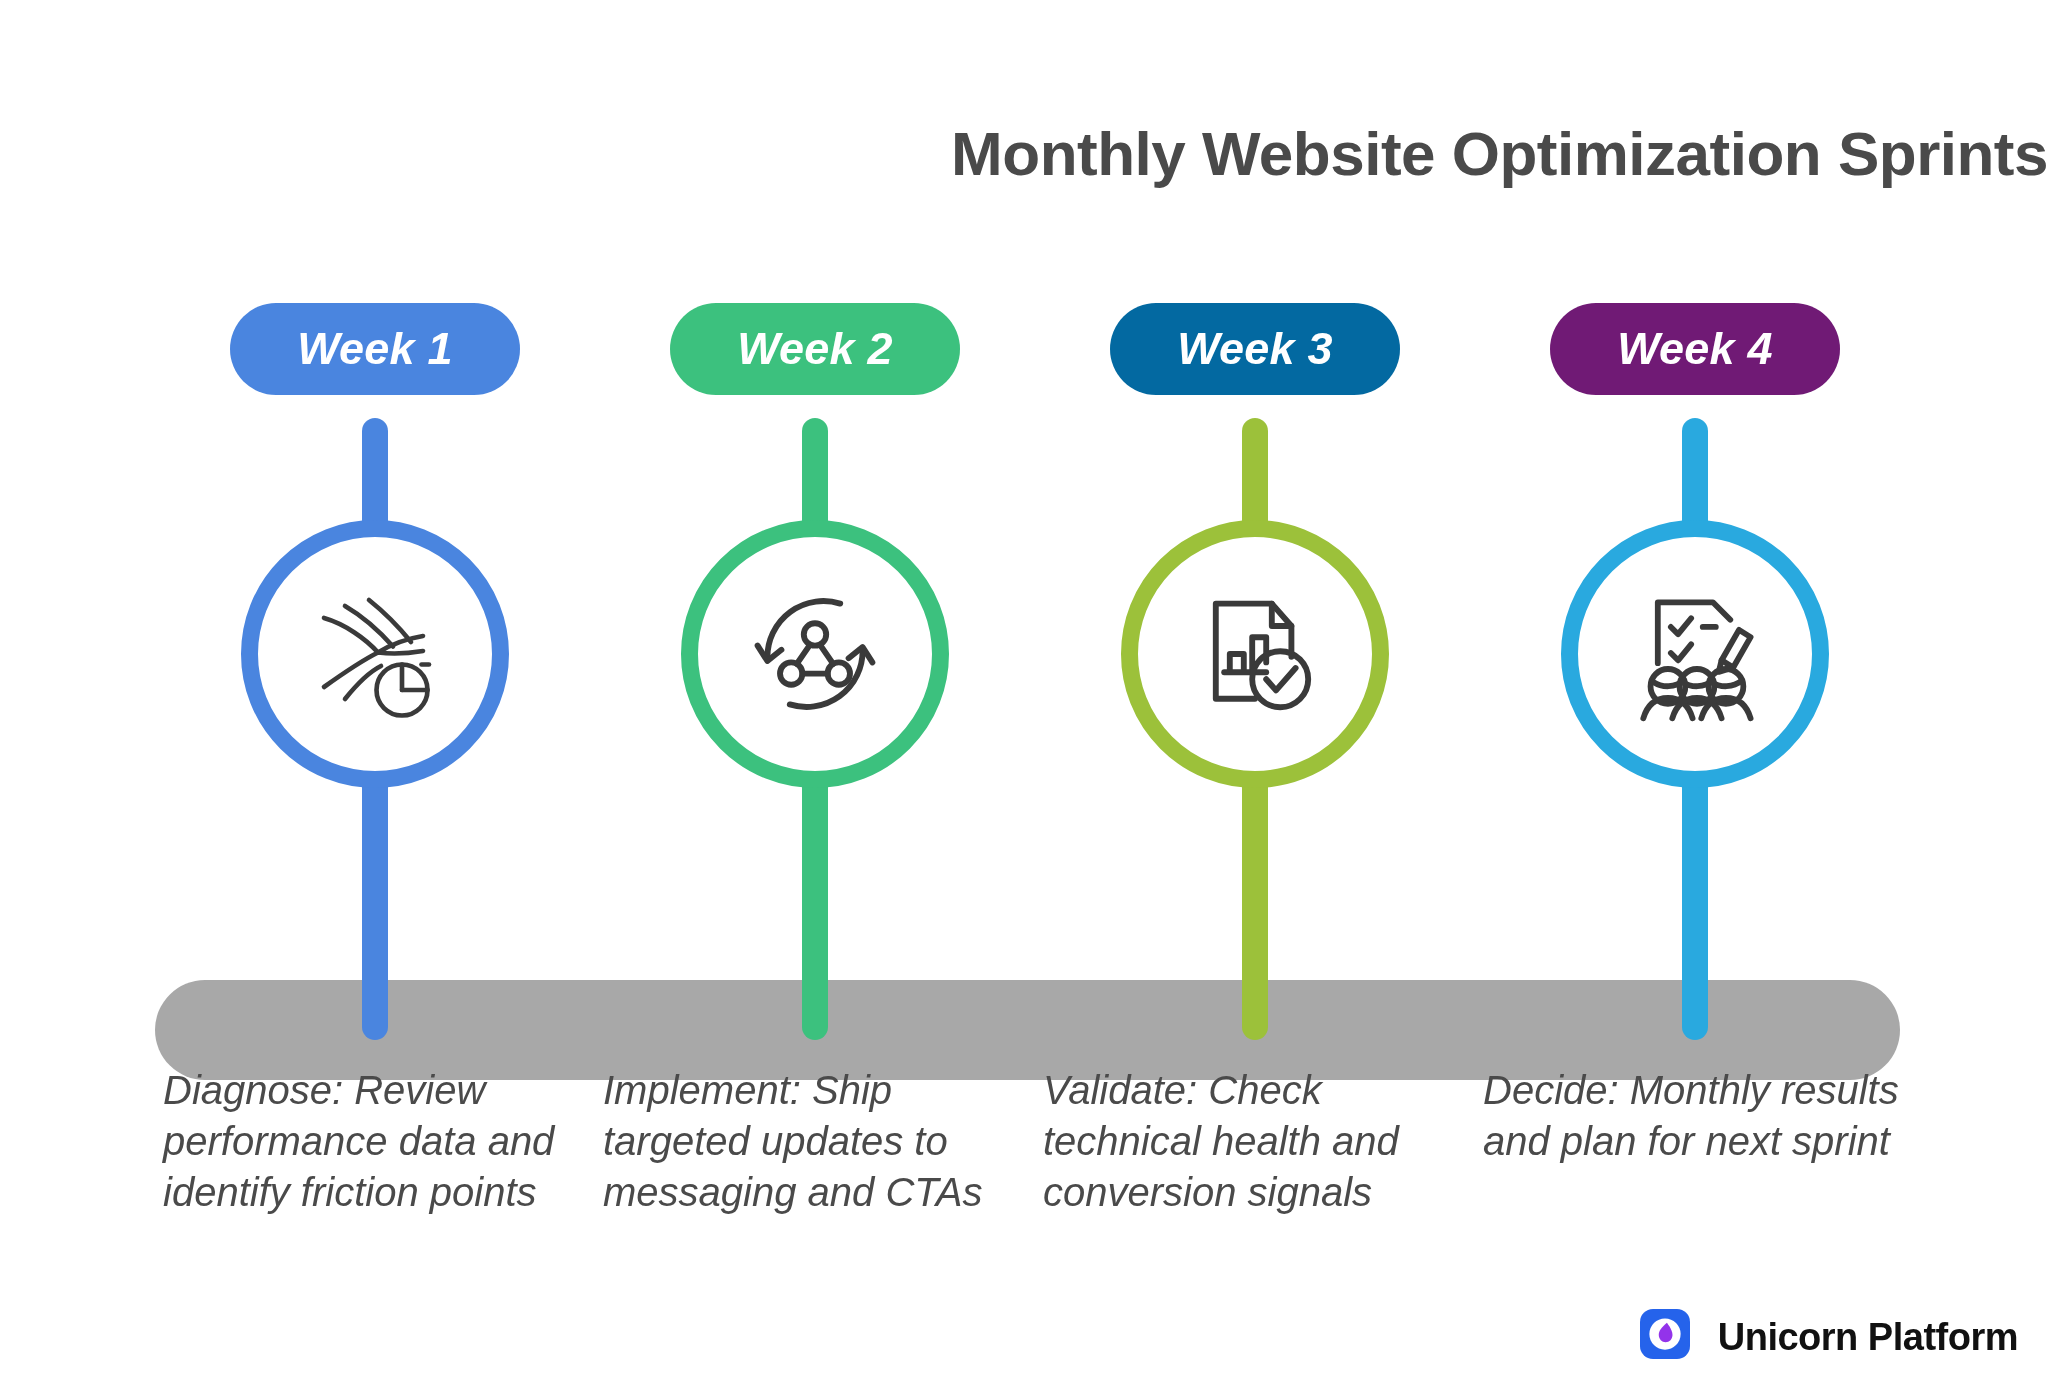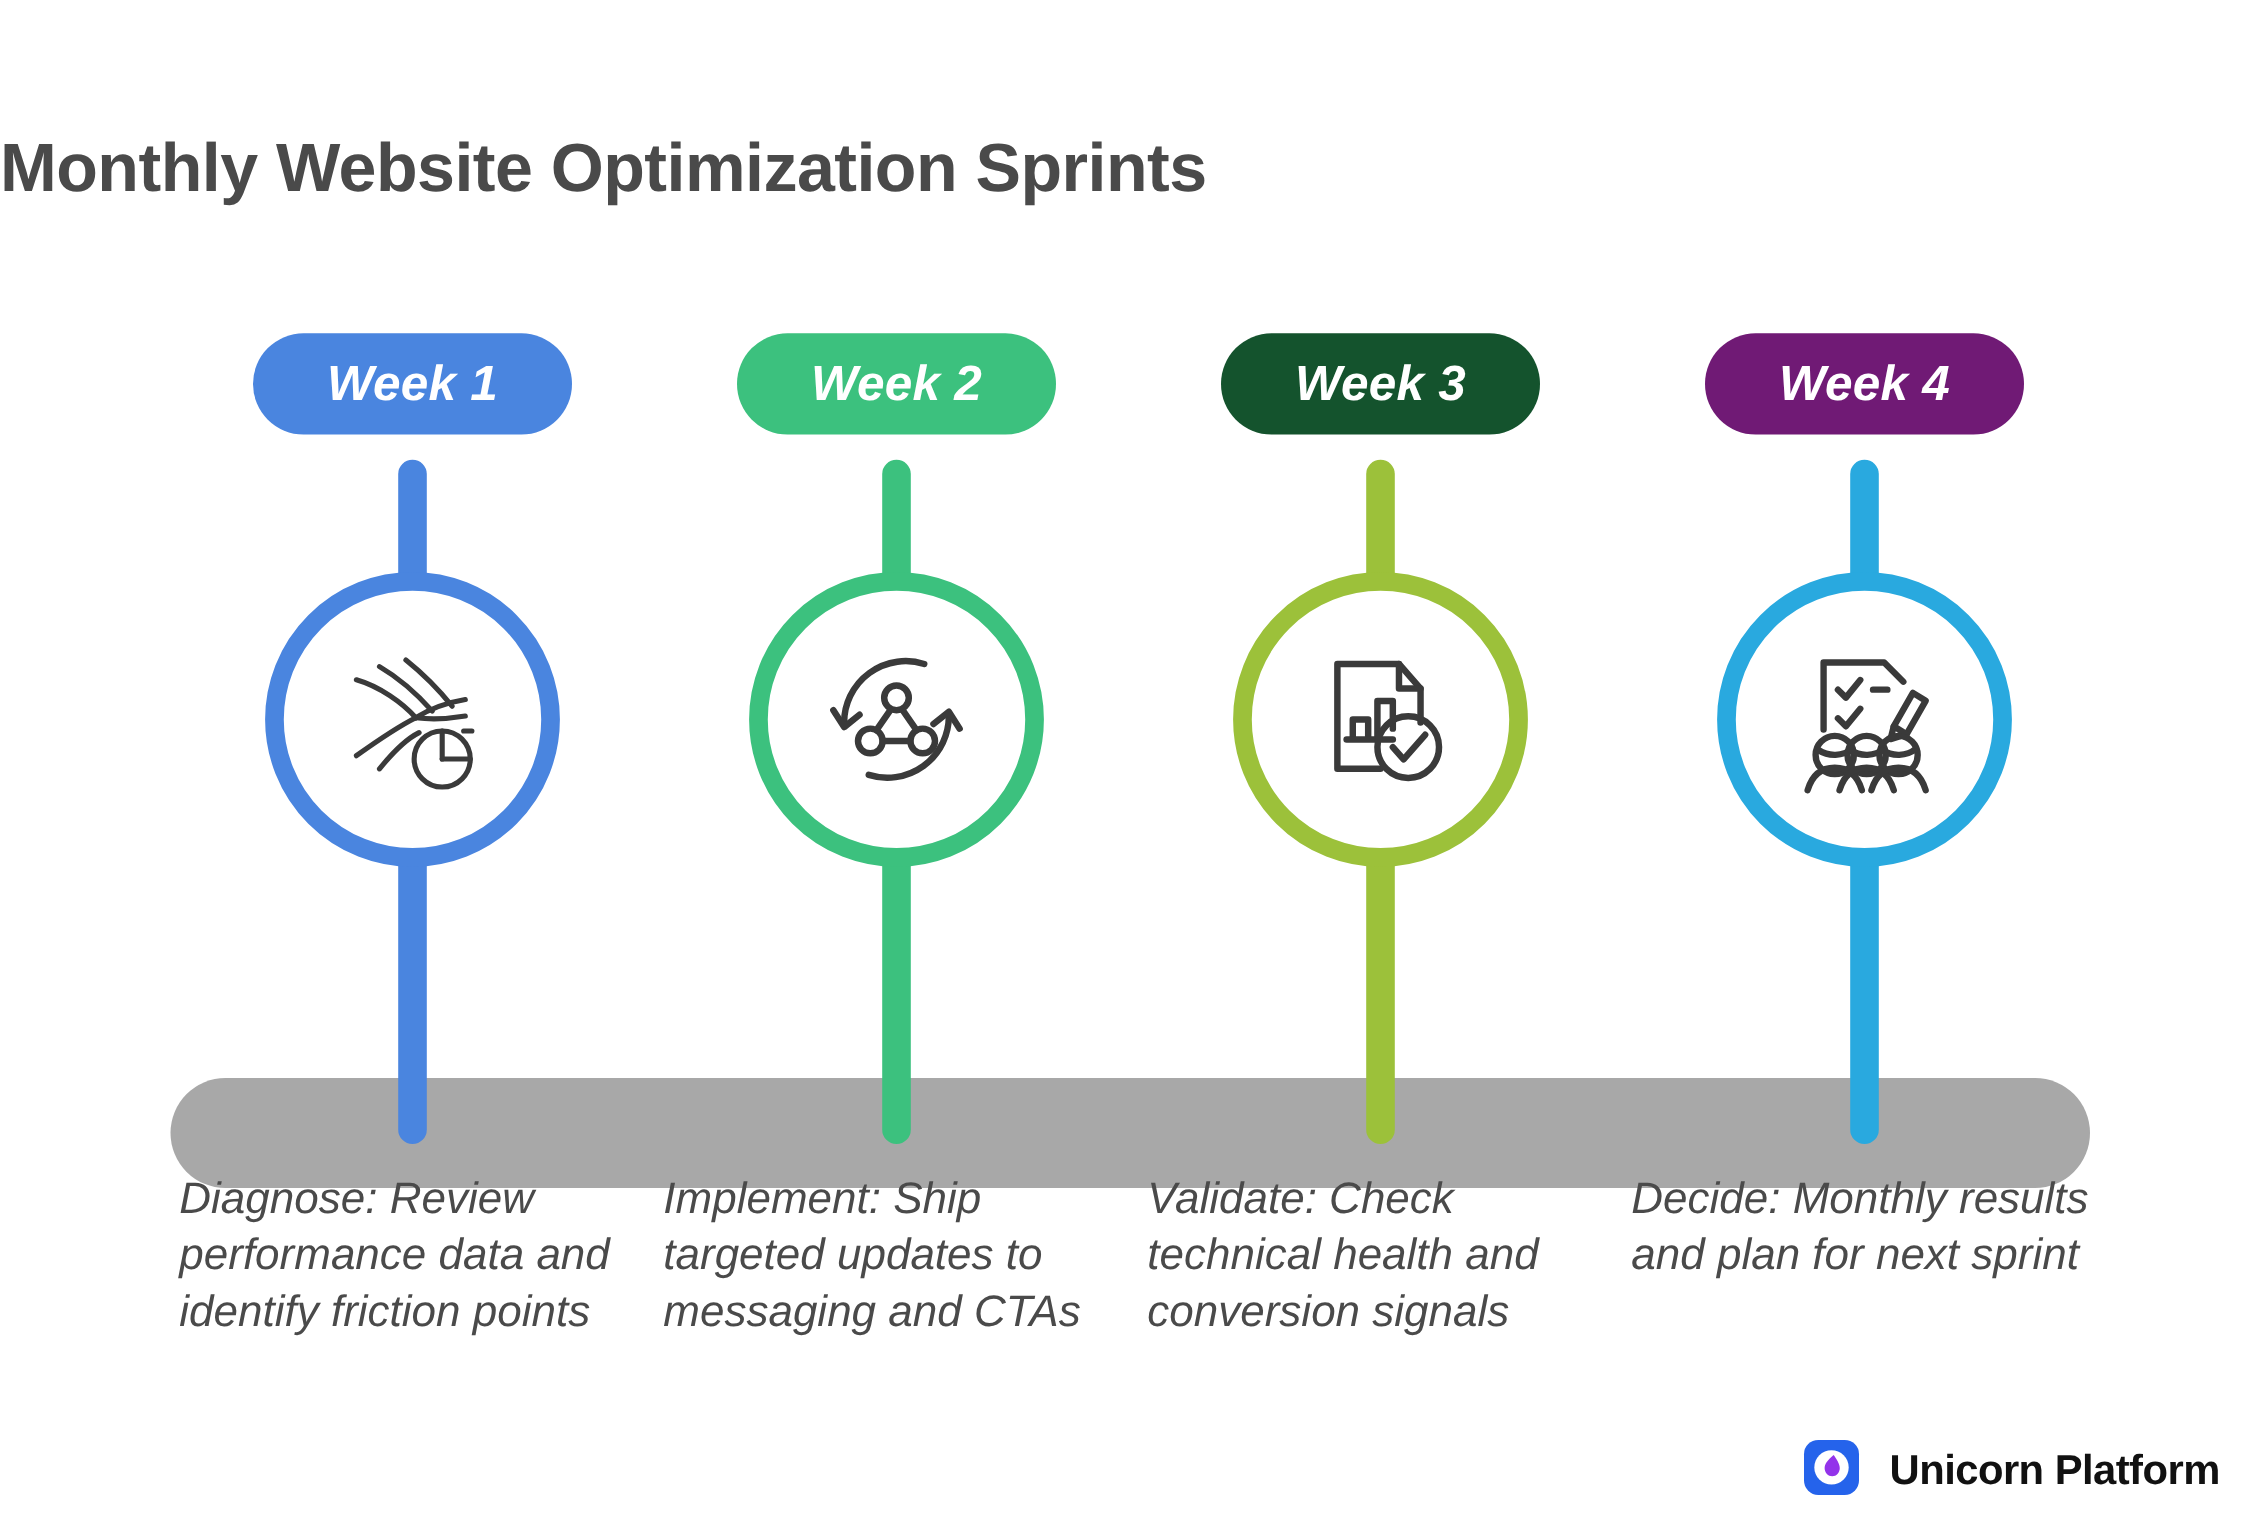--- a/index.html
+++ b/index.html
@@ -13,21 +13,21 @@
     font-family: "Liberation Sans", sans-serif;
     overflow: hidden;
     position: relative;
   }
 
   #page-title {
     position: absolute;
     top: 118px;
     left: 0;
     width: 2048px;
-    text-align: left;
+    text-align: right;
     font-size: 62px;
     font-weight: bold;
     color: #4a4a4a;
     letter-spacing: -0.5px;
     white-space: nowrap;
   }
 
   
   #timeline {
     position: absolute;
@@ -202,21 +202,21 @@
           <path d="M46 44 L37 57"></path>
           <path d="M54 44 L63 57"></path>
           <path d="M41 64 L59 64"></path>
         </svg>
       </span>
     </div>
     <div class="caption" style="color: rgb(74, 74, 74);">Implement: Ship targeted updates to messaging and CTAs</div>
   </div>
 
   <div class="step s3">
-    <div class="badge" style="background: #14532d;">Week 3</div>
+    <div class="badge" style="background: #0369a1;">Week 3</div>
     <div class="stem stem-top" style="background: rgb(156, 193, 58);"></div>
     <div class="stem stem-bottom" style="background: rgb(156, 193, 58);"></div>
     <div class="ring" style="border-color: rgb(156, 193, 58);">
       <span>
         <svg width="140" height="140" viewBox="0 0 100 100" fill="none" stroke="#3a3a3a" stroke-width="4.2" stroke-linecap="round" stroke-linejoin="round">
           <path d="M76 52 L76 30 L62 14 L22 14 L22 82 L50 82"></path>
           <path d="M62 14 L62 30 L76 30"></path>
           <path d="M32 62 L32 50 L42 50 L42 62"></path>
           <path d="M48 62 L48 38 L58 38 L58 56"></path>
           <path d="M28 63 L58 63"></path>

